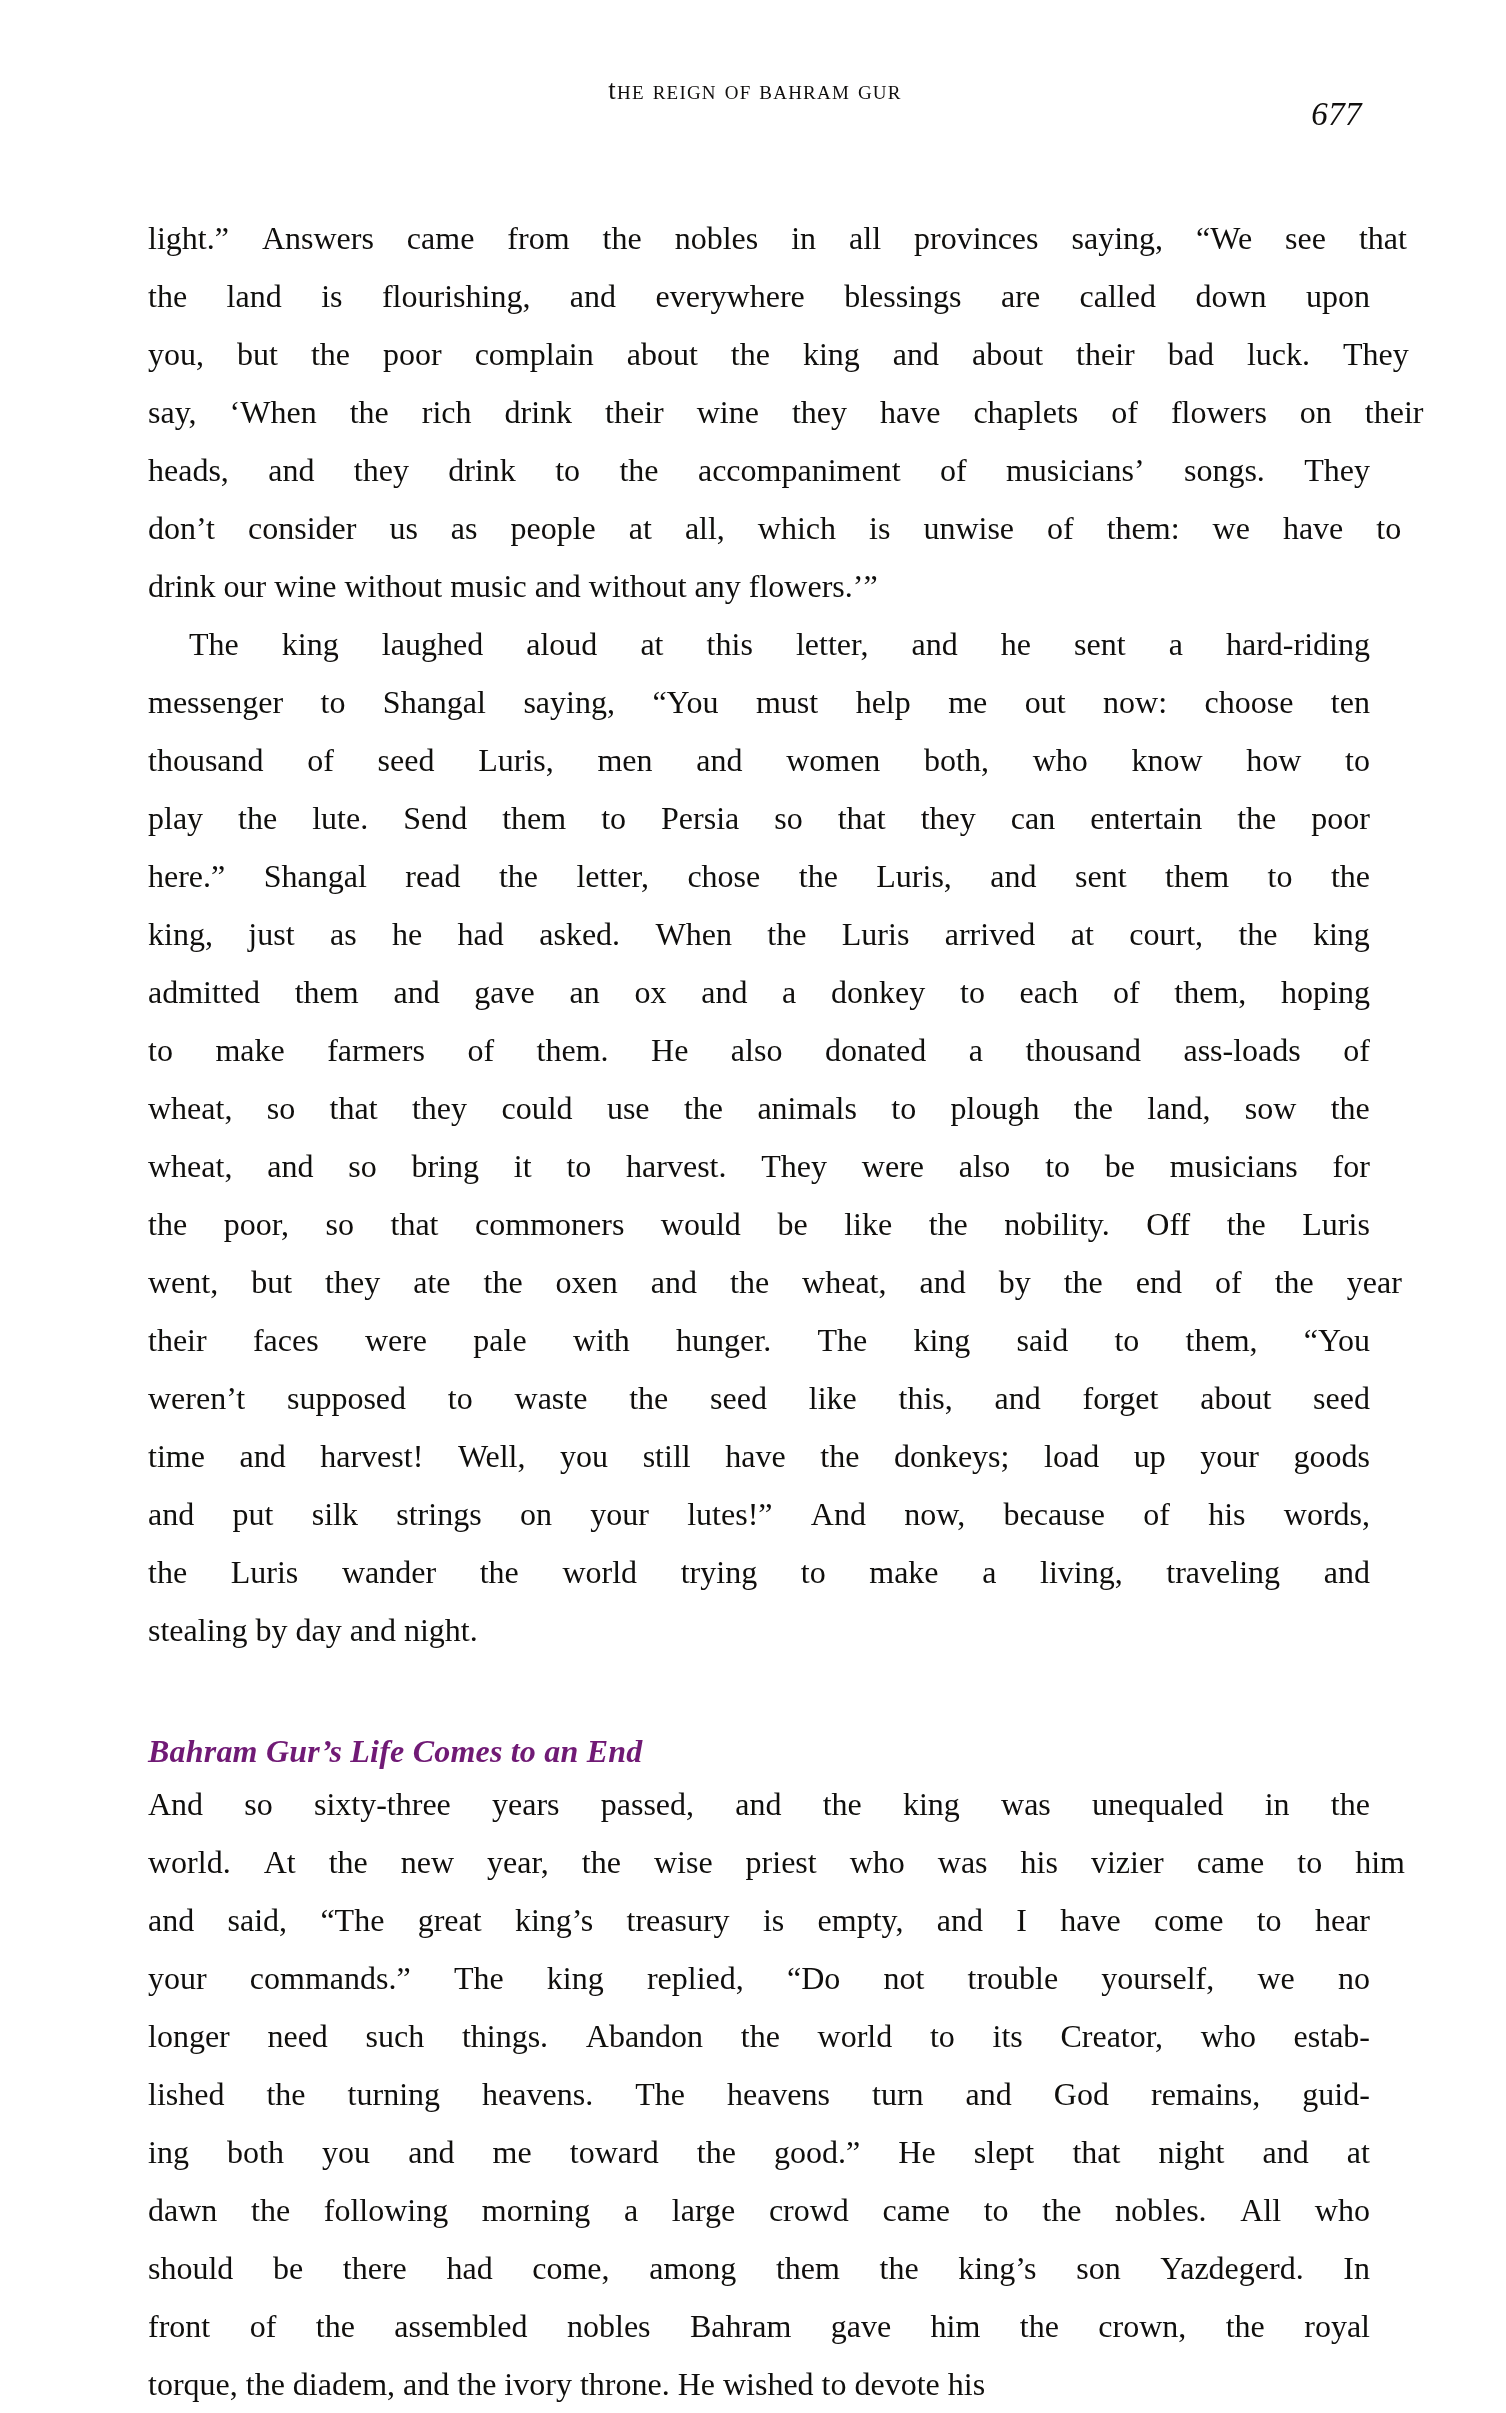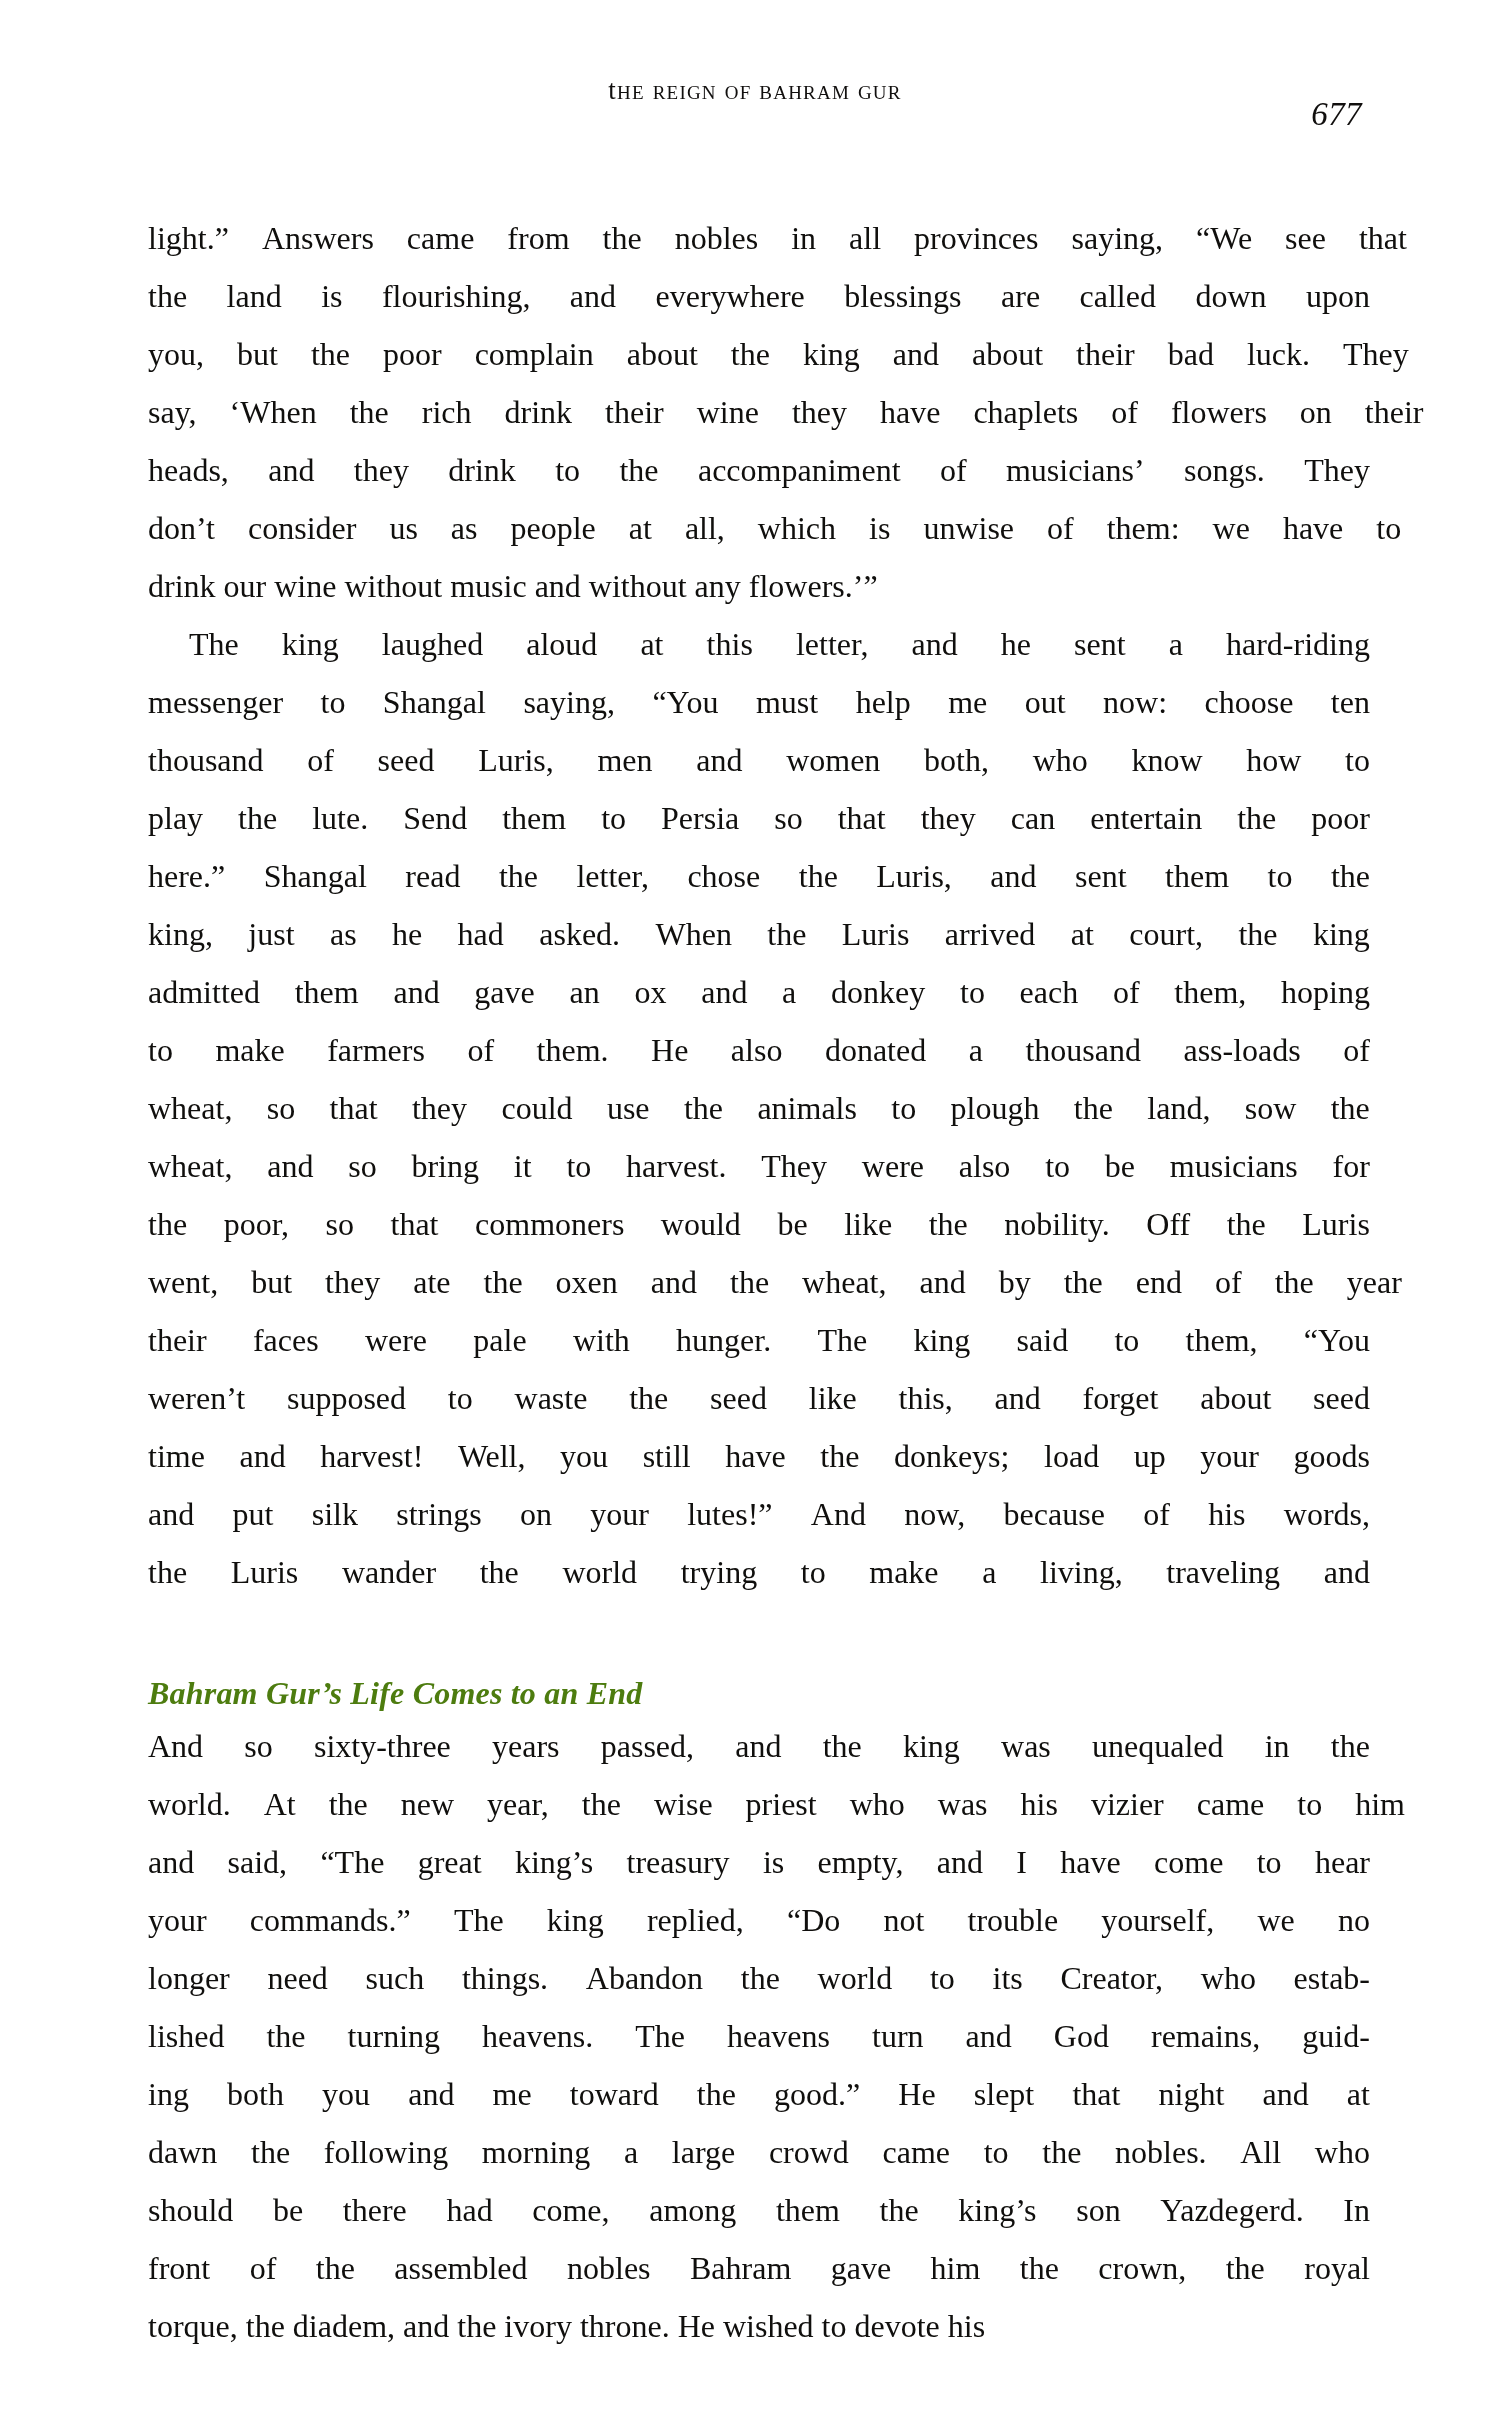--- a/index.html
+++ b/index.html
@@ -84,21 +84,21 @@
 
   .subhead {
     display: block;
     font-weight: bold;
     font-style: italic;
     font-size: 32px;
     height: 58px;
     line-height: 69px;
     white-space: nowrap;
     letter-spacing: 0.2px;
-    color: #4d7c0f;
+    color: #701a75;
   }
   .spacer { display: block; height: 58px; }
 </style>
 </head>
 <body>
 
 <div class="page">
 
   <div class="running-head">
     <div class="head-title">The Reign of Bahram Gur</div>
@@ -449,20 +449,21 @@
           <span>the</span>
           <span>world</span>
           <span>trying</span>
           <span>to</span>
           <span>make</span>
           <span>a</span>
           <span>living,</span>
           <span>traveling</span>
           <span>and</span>
         </div>
+        <div class="line last">stealing by day and night.</div>
       </div>
       <span class="spacer"></span>
       <div class="subhead">Bahram Gur’s Life Comes to an End</div>
       <div>
         <div class="line j">
           <span>And</span>
           <span>so</span>
           <span>sixty-three</span>
           <span>years</span>
           <span>passed,</span>

